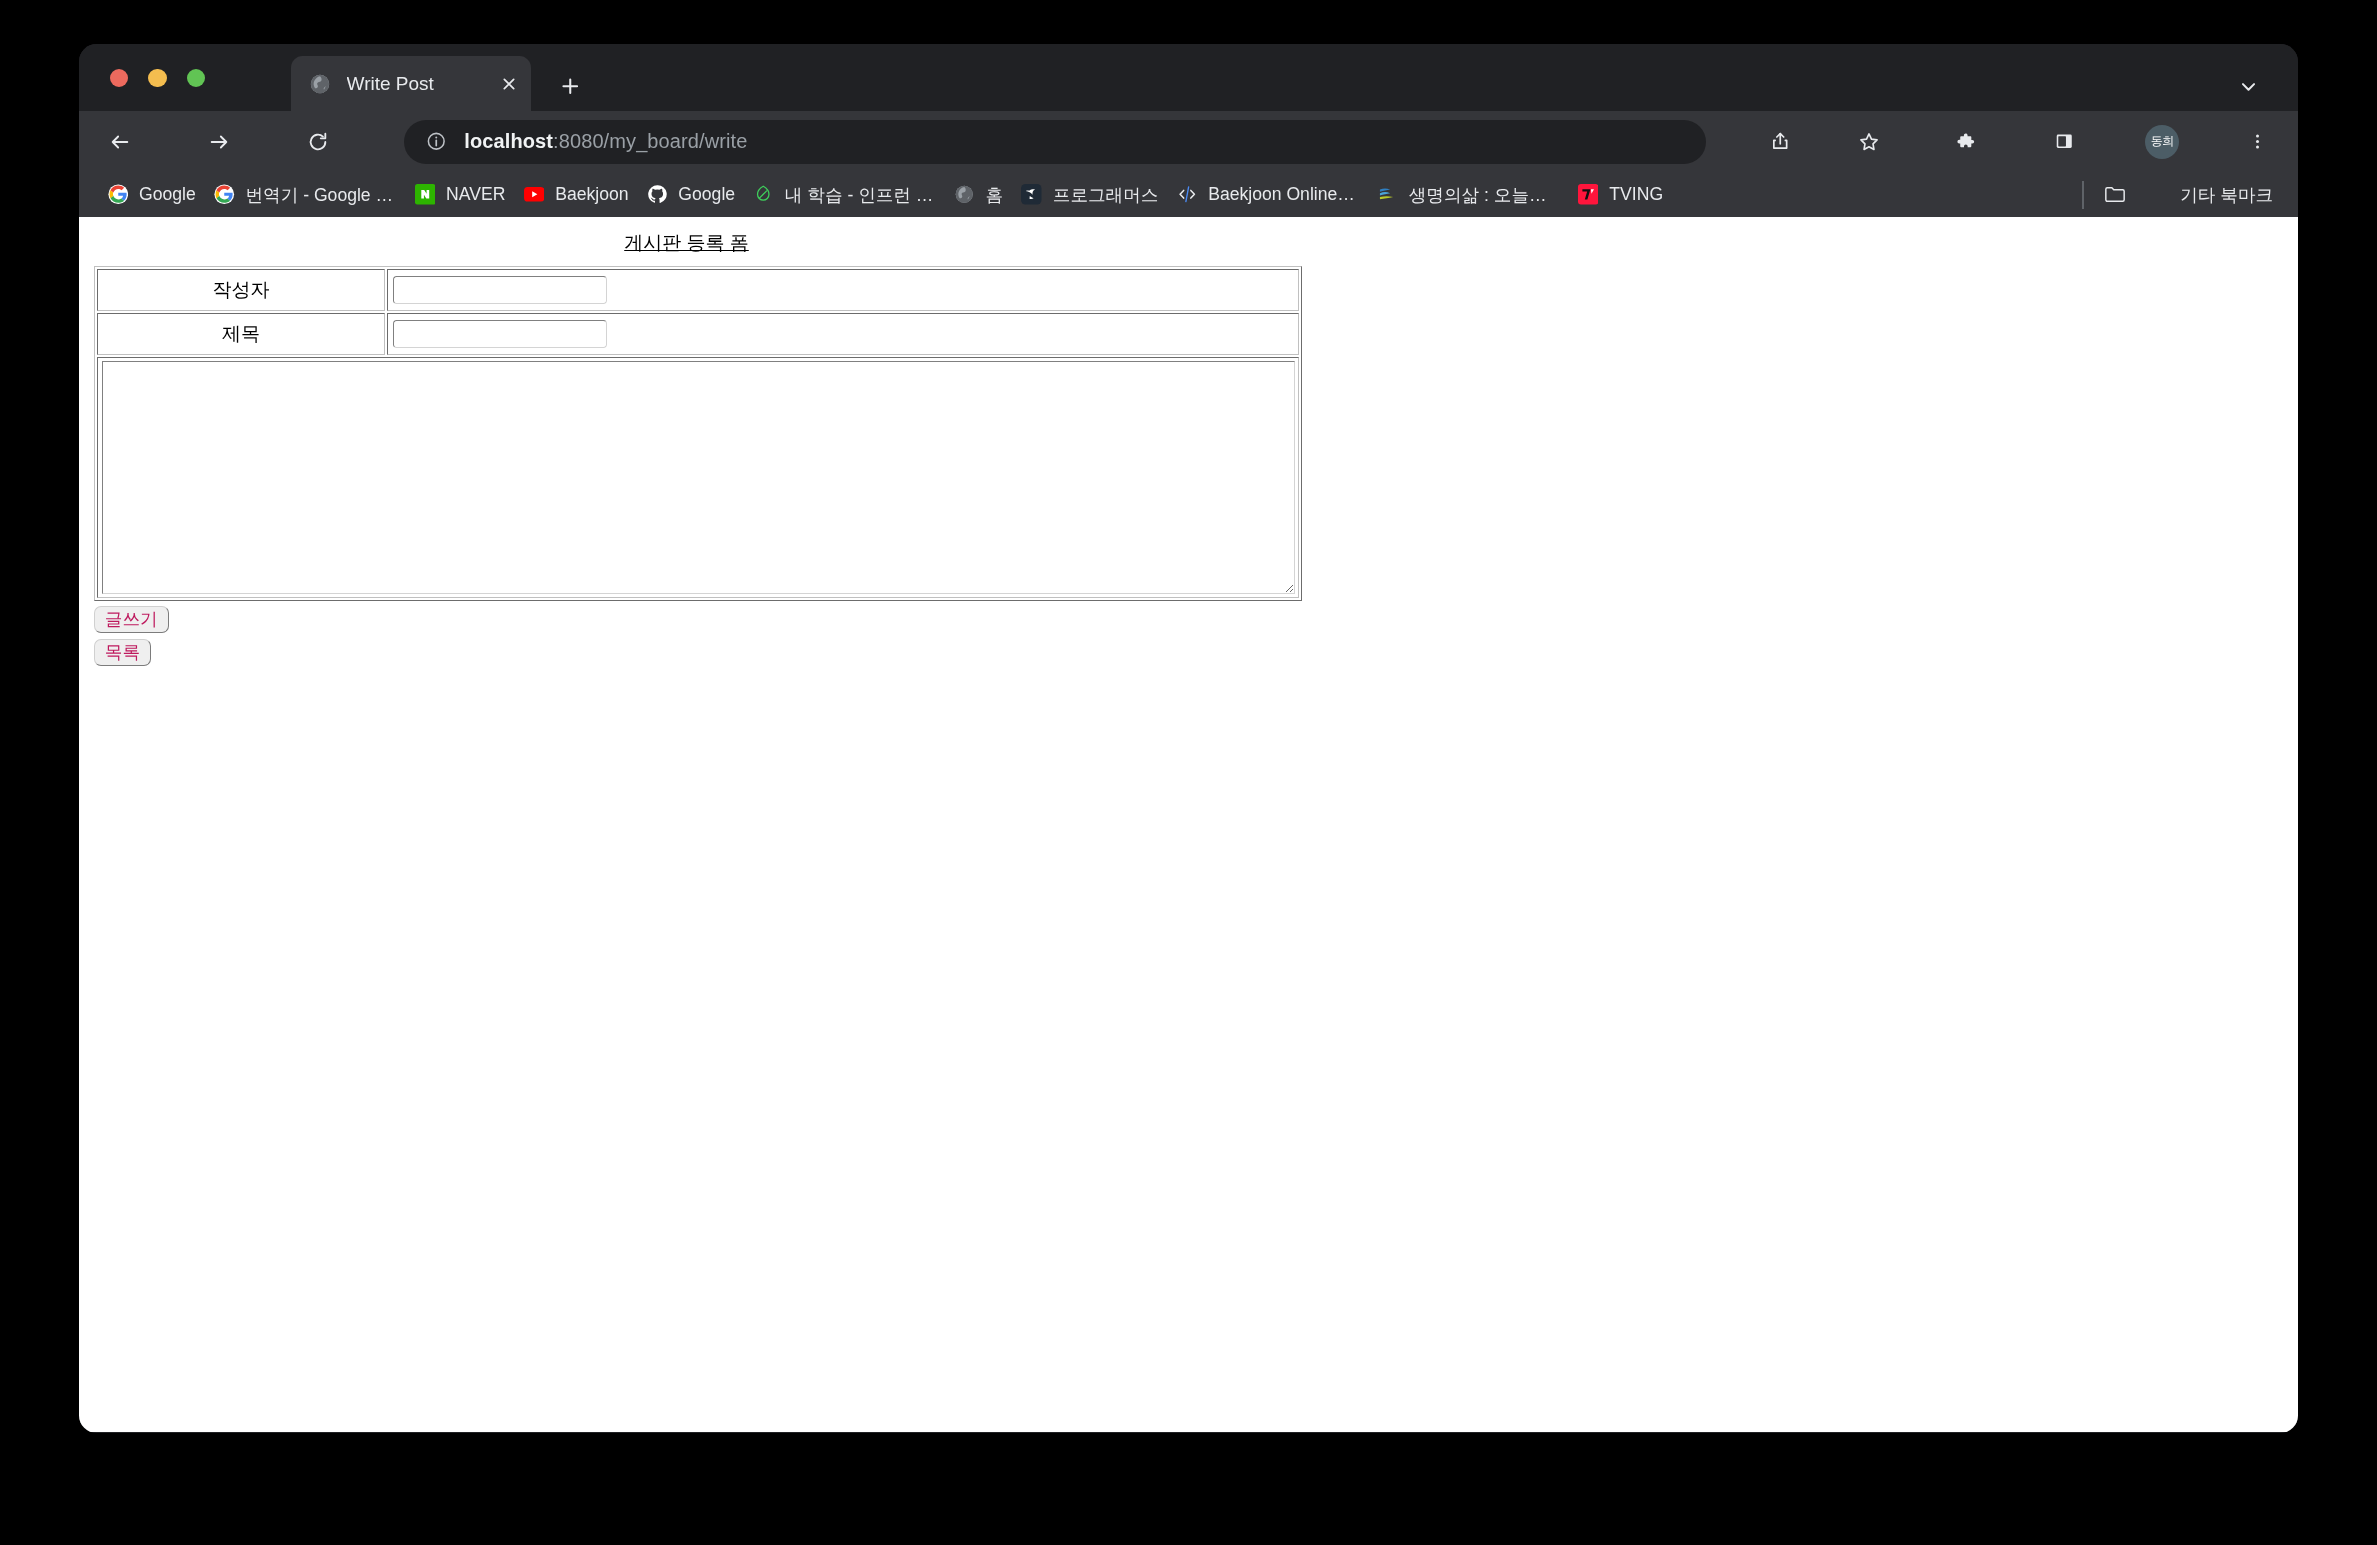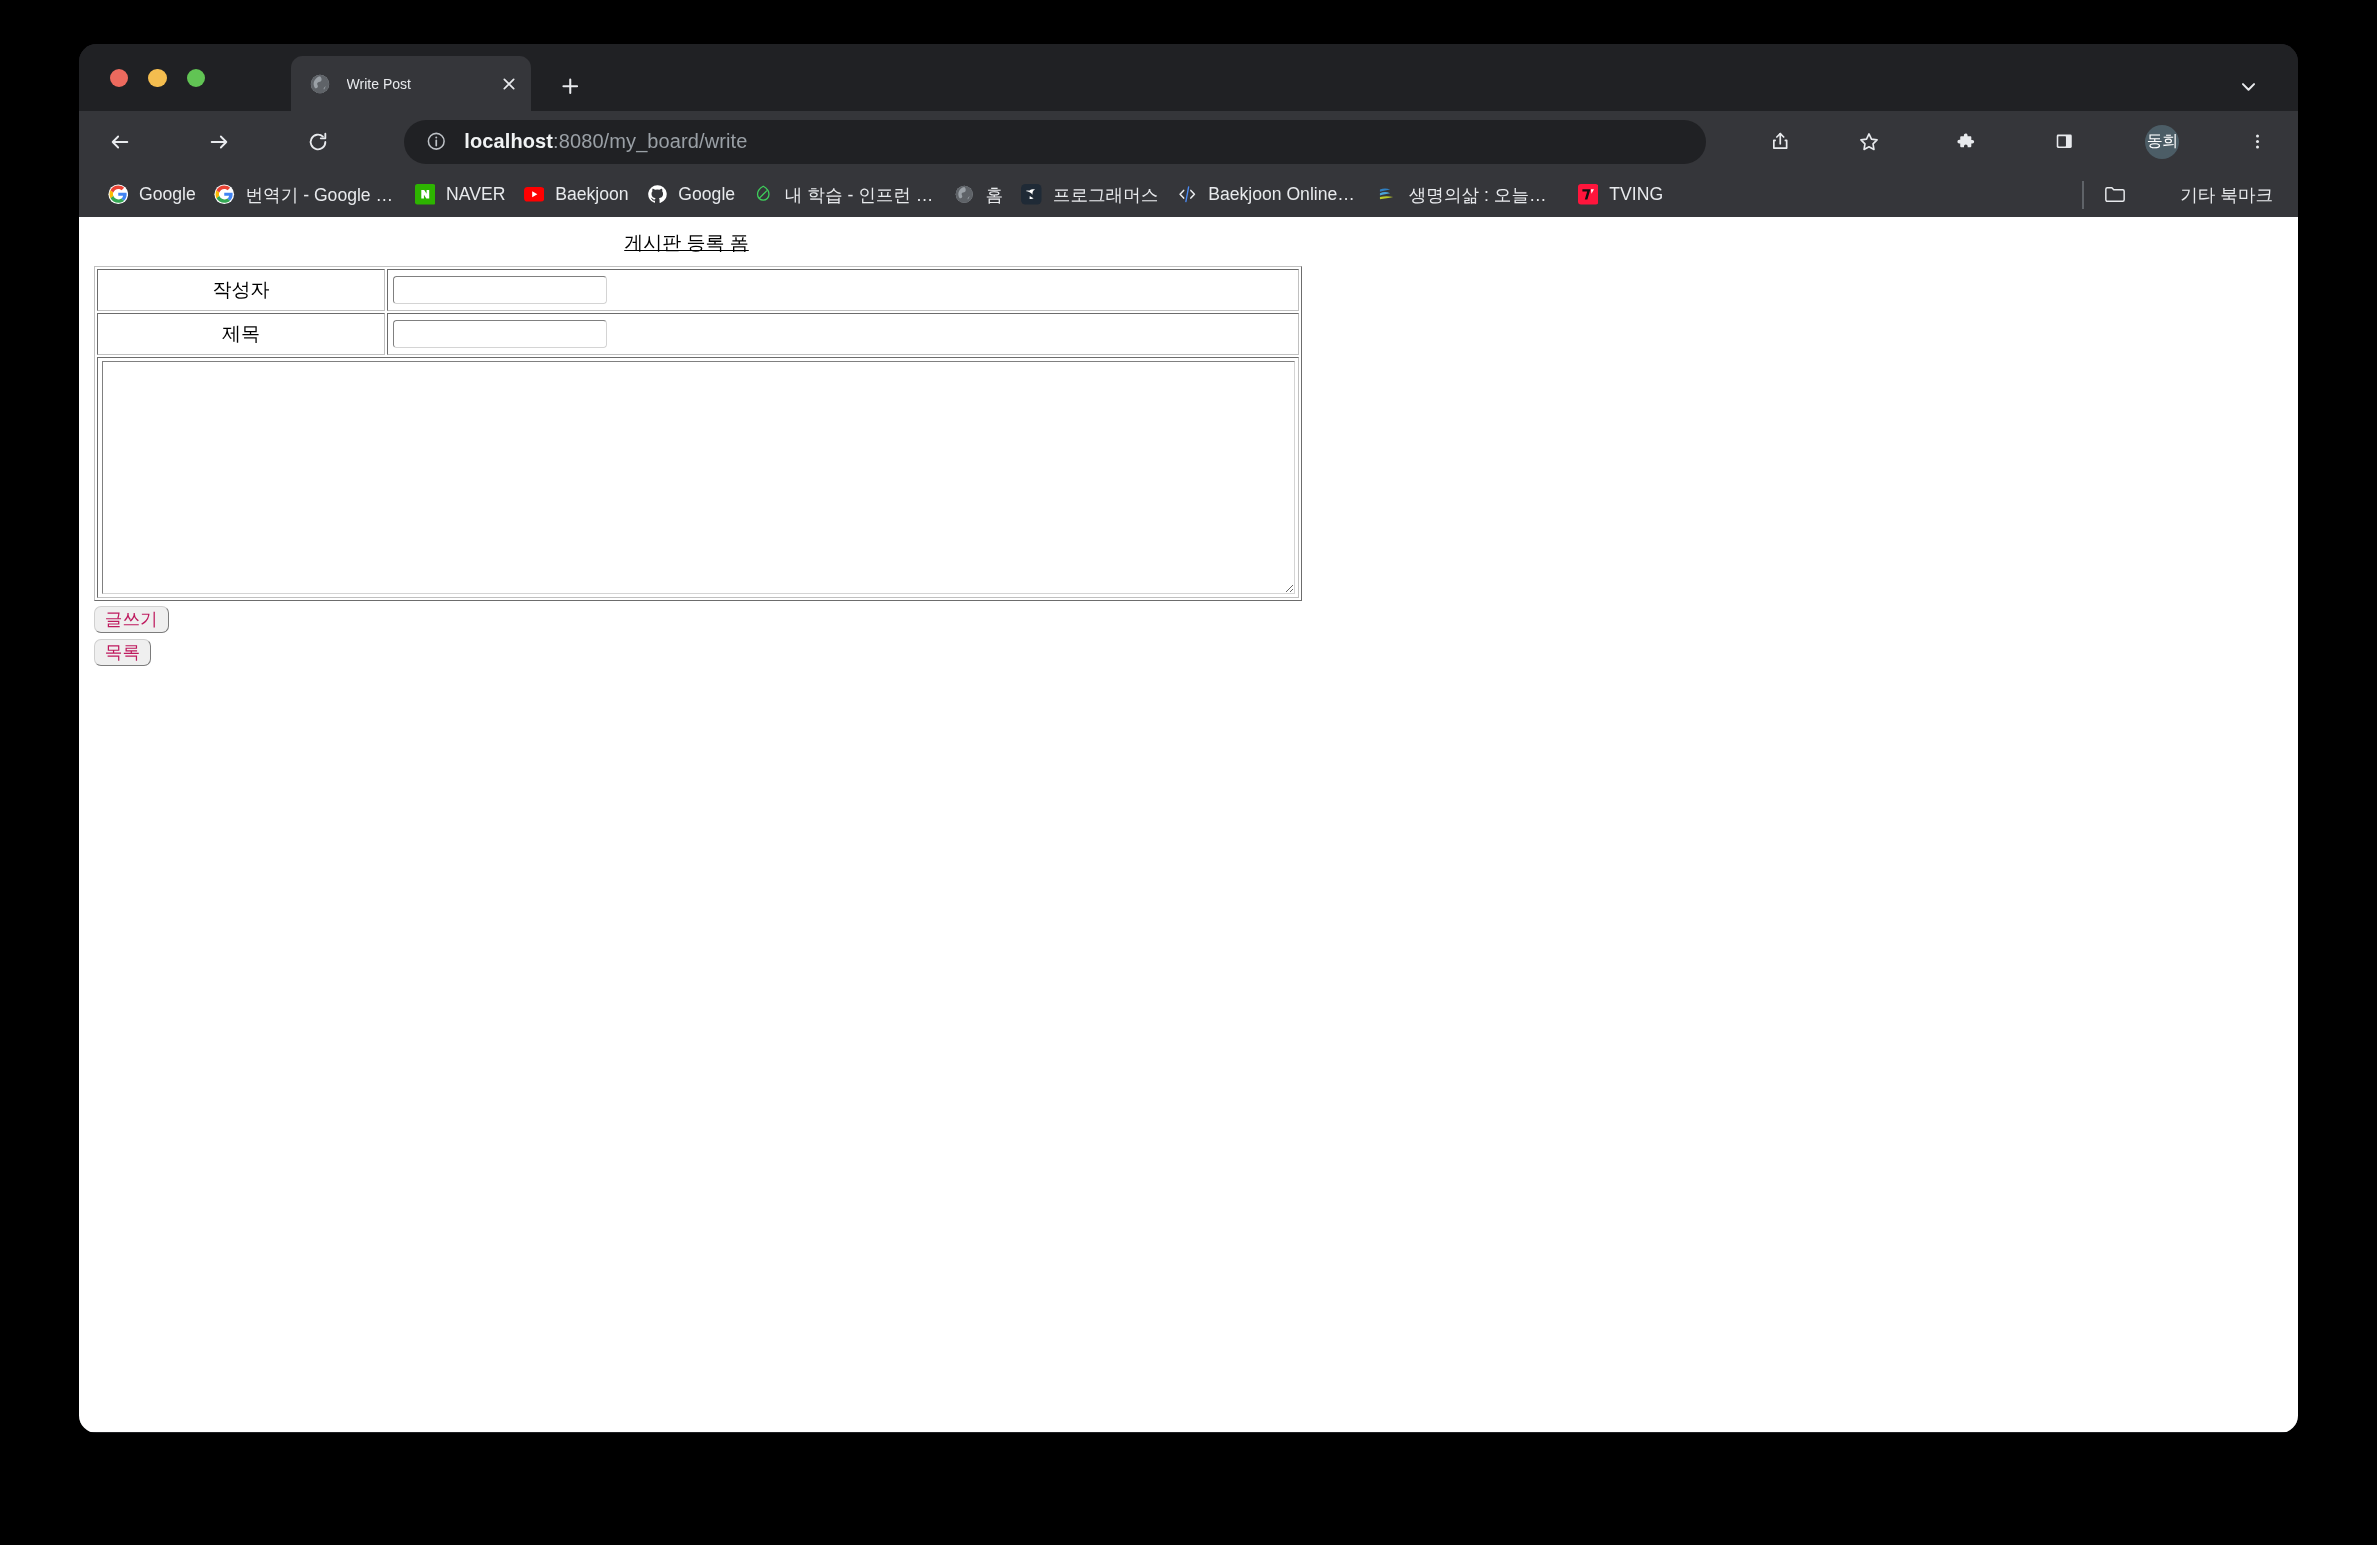--- a/index.html
+++ b/index.html
@@ -68,21 +68,21 @@
     width: 22px;
     height: 22px;
     flex: 0 0 22px;
     margin-right: 16px;
     display: flex;
     align-items: center;
     justify-content: center;
   }
   .tab-title {
     color: #e8eaed;
-    font-size: 14px;
+    font-size: 19px;
     white-space: nowrap;
     overflow: hidden;
     text-overflow: ellipsis;
     flex: 1;
   }
   .tab-close {
     width: 32px;
     height: 32px;
     margin-right: 5.9px;
     display: flex;
@@ -188,21 +188,21 @@
     color: #e8eaed;
     flex: 0 0 auto;
     margin-left: 10.2px;
   }
   #profile-avatar {
     width: 34px;
     height: 34px;
     border-radius: 50%;
     background: #4c5d66;
     color: #ffffff;
-    font-size: 16px;
+    font-size: 12px;
     display: flex;
     align-items: center;
     justify-content: center;
     flex: 0 0 auto;
     margin-left: 13px;
     letter-spacing: -0.4px;
   }
 
   
   #bookmarks-bar {

